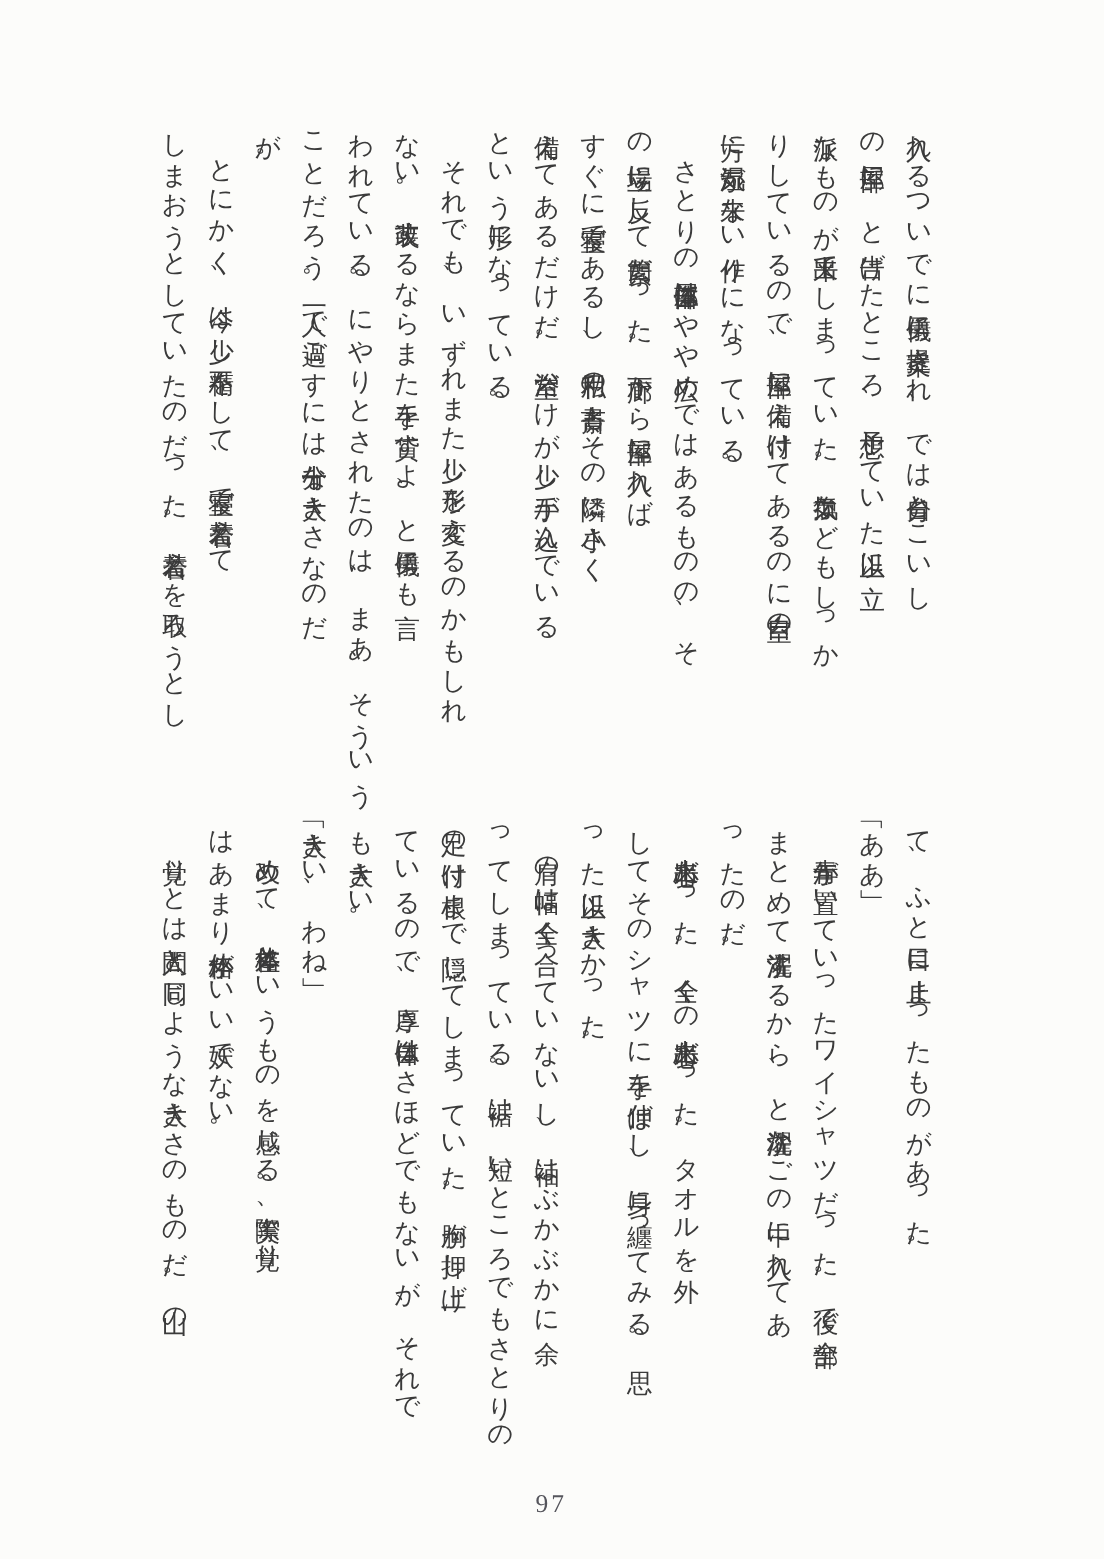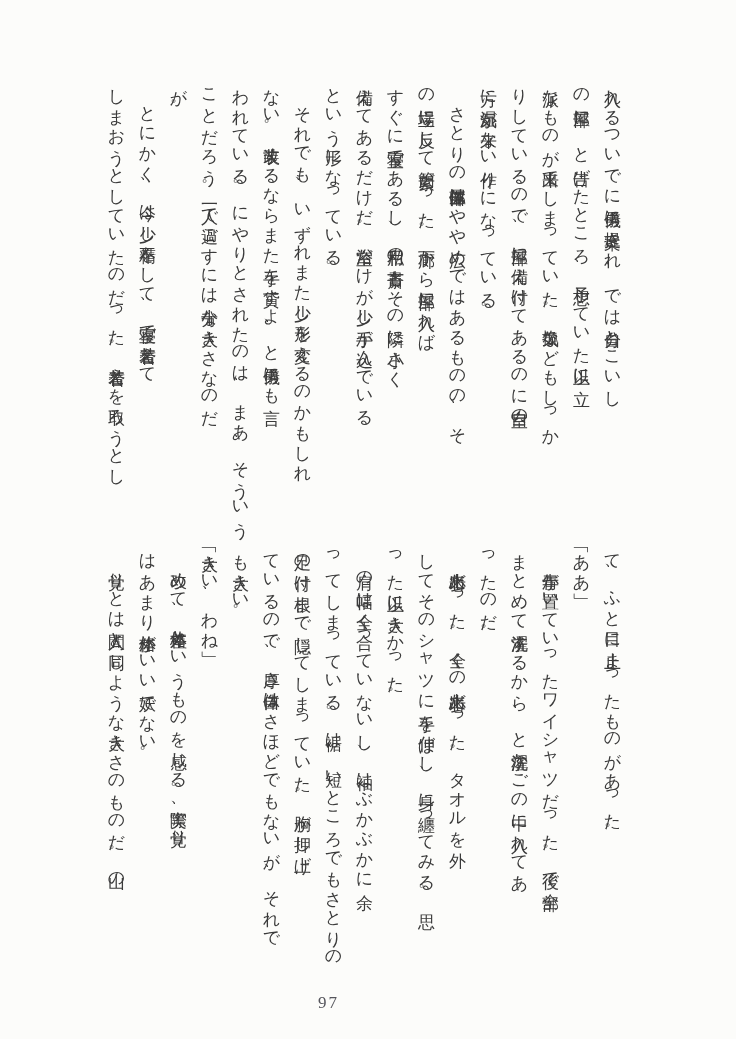--- a/index.html
+++ b/index.html
@@ -34,21 +34,21 @@
   .vblock.upper { top: 77px; }
   .vblock.lower { top: 542px; }
   .vline {
     white-space: nowrap;
   }
   .page-number {
     position: absolute;
     top: 993px;
     left: 318px;
     width: 60px;
-    text-align: left;
+    text-align: right;
     font-size: 17px;
     letter-spacing: 2px;
     color: #55555c;
   }
 </style>
 </head>
 <body>
 
 <div class="page">
   <div class="vblock upper">

